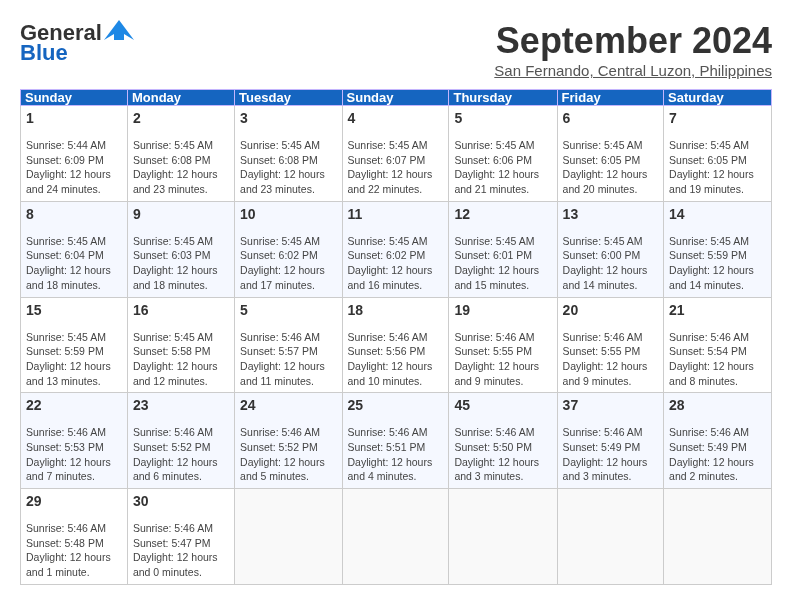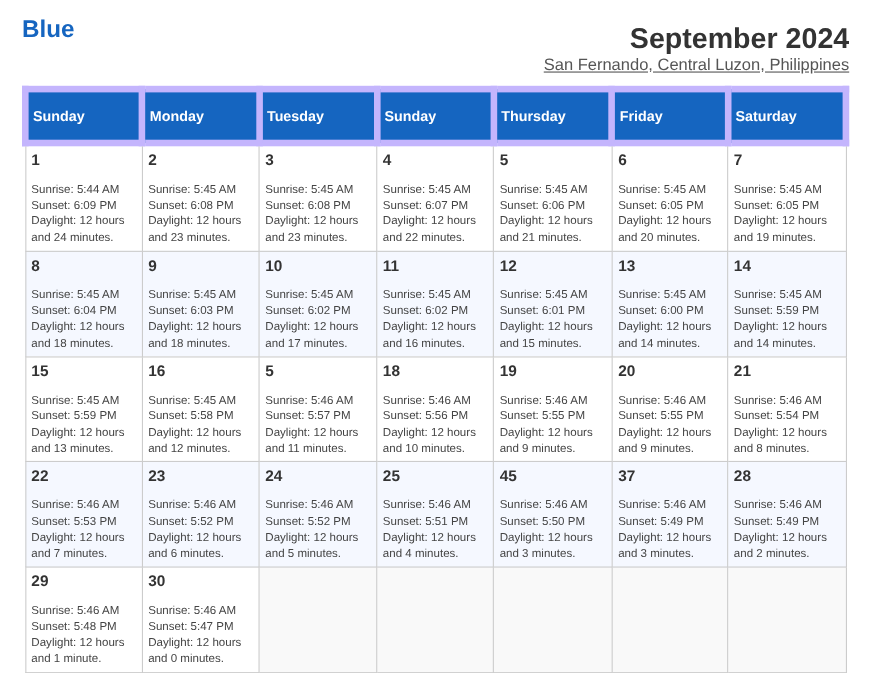--- a/index.html
+++ b/index.html
@@ -18,42 +18,42 @@
     }
     .logo {
       display: flex;
       flex-direction: column;
       align-items: flex-start;
     }
     .title-area {
       text-align: right;
     }
     .month-title {
-      font-size: 26px;
+      font-size: 36px;
       font-weight: bold;
       color: #333;
     }
     .location-title {
       font-size: 15px;
       color: #555;
       text-decoration: underline;
     }
     .calendar-table {
       width: 100%;
       border-collapse: collapse;
       font-size: 11px;
     }
     .calendar-table th {
       background: #1565C0;
       color: #fff;
-      padding: 14px 4px;
+      padding: 0 4px;
       text-align: left;
       font-size: 13px;
       font-weight: bold;
-      border: 6px solid #c4b5fd;
+      border: 1px solid #c4b5fd;
     }
     .calendar-table td {
       border: 1px solid #ccc;
       vertical-align: top;
       padding: 4px 5px;
       height: 80px;
       width: 113px;
     }
     .day-num {
       font-size: 14px;
@@ -73,20 +73,26 @@
     }
     tr:nth-child(even) td { background: #f5f8ff; }
     tr:nth-child(odd) td { background: #fff; }
     .calendar-table thead tr th { background: #1565C0; }
   </style>
 </head>
 <body>
 
 <div class="header-area">
   <div class="logo">
+    <div style="display:flex;align-items:center;">
+      <span style="font-size:22px;font-weight:bold;color:#333;">General</span>
+      <svg width="30" height="20" viewBox="0 0 30 20" style="margin-left:2px;margin-top:-6px;">
+        <polygon points="0,20 15,0 30,20 20,14 20,20 10,20 10,14" fill="#1e88e5"></polygon>
+      </svg>
+    </div>
     <span style="font-size:22px;font-weight:bold;color:#1565C0;margin-top:-6px;">Blue</span>
   </div>
   <div class="title-area">
     <div class="month-title">September 2024</div>
     <div class="location-title">San Fernando, Central Luzon, Philippines</div>
   </div>
 </div>
 
 <table class="calendar-table">
   <thead>

